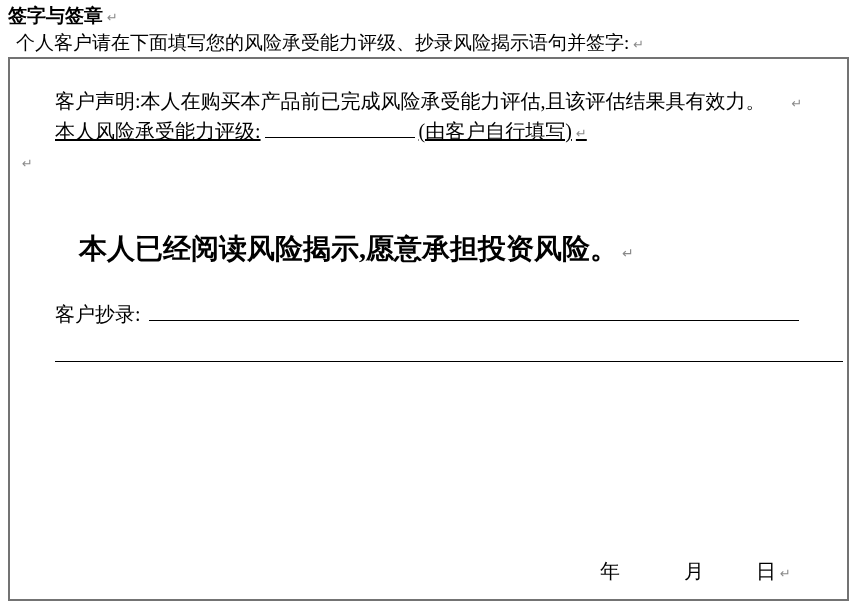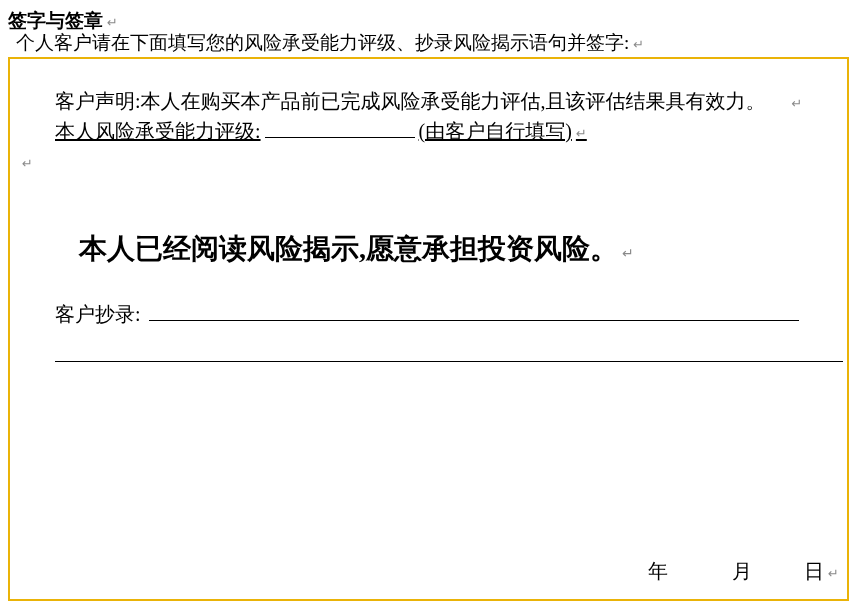--- a/index.html
+++ b/index.html
@@ -6,30 +6,30 @@
   html,body { background:#fff; }
   body {
     width:857px; height:605px; position:relative; overflow:hidden;
     font-family:"Liberation Serif","DejaVu Serif",serif;
     color:#000;
   }
   .page { position:absolute; left:0; top:0; width:857px; height:605px; background:#fff; }
 
   .doc-title {
     position:absolute; left:8px; top:4px;
-    font-size:19px; font-weight:bold; line-height:34px; white-space:nowrap;
+    font-size:19px; font-weight:bold; line-height:24px; white-space:nowrap;
   }
   .intro-line {
     position:absolute; left:8px; top:30px;
     font-size:19px; line-height:26px; white-space:nowrap;margin-left:8px;
   }
 
   .form-box {
     position:absolute; left:8px; top:57px; width:841px; height:544px;
-    border:2px solid #eab308; background:#fff;
+    border:2px solid #737373; background:#fff;
   }
 
   .para { position:absolute; font-size:20px; line-height:30px; }
   .indented { left:45px; right:6px; }
   .nowrap { white-space:nowrap; }
 
   .pmark {
     font-family:"DejaVu Sans",sans-serif;
     font-size:13px; color:#8a8a8a; margin-left:4px;
     font-weight:normal;
@@ -59,21 +59,21 @@
     position:absolute; left:4px; right:4px; top:355px;
     font-size:20px; line-height:29px; text-indent:41px;
     text-align:justify;
   }
   .u-clause { text-decoration:underline; text-underline-offset:3px; }
 
   .empty-mark { left:12px; }
 
   .date-line {
     position:absolute; left:590px; top:497px;
-    font-size:20px; line-height:30px; white-space:nowrap;margin-left:48px;
+    font-size:20px; line-height:30px; white-space:nowrap;
   }
   .date-month { margin-left:64px; }
   .date-day { margin-left:52px; }
 </style>
 </head>
 <body>
 
 <div class="page">
 
   <div class="doc-title">

